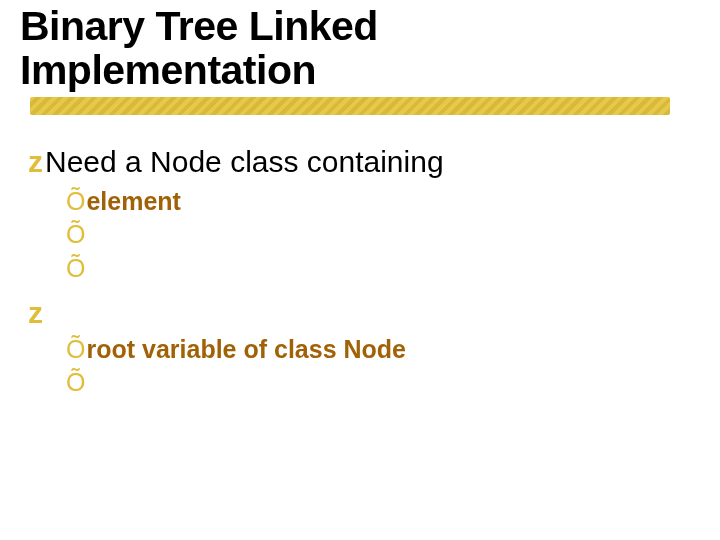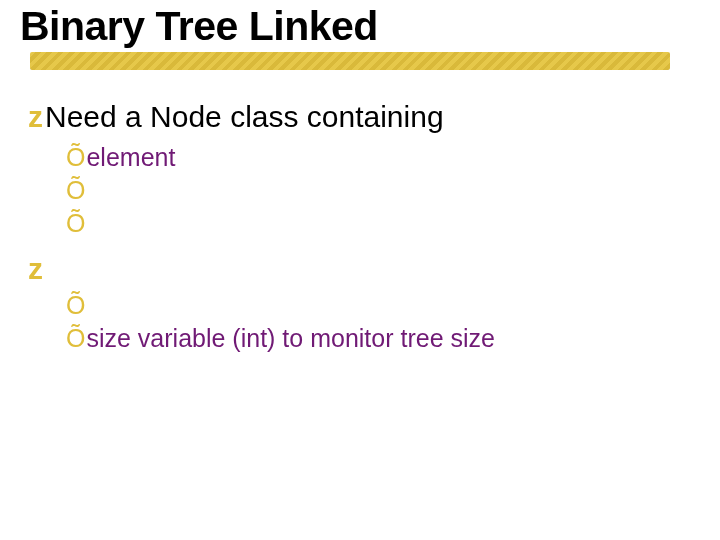--- a/index.html
+++ b/index.html
@@ -15,29 +15,30 @@
     );
     border-radius: 2px;
   }
   .content { padding-left: 8px; }
   .l1 { display: flex; align-items: baseline; margin-top: 4px; }
   .l1 .bullet-z { font-family: "Arial Black", Arial, sans-serif; font-weight: 900; font-size: 30px; color: #e0be3a; margin-right: 2px; line-height: 1; }
   .l1 .text { font-size: 30px; color: #000; font-weight: 400; line-height: 1.25; text-align: center; }
   .subgroup { margin: 6px 0 14px 38px; }
   .l2 { display: flex; align-items: baseline; margin-top: 2px; }
   .l2 .bullet-o { font-family: Arial, sans-serif; font-weight: 400; font-size: 25px; color: #e0be3a; margin-right: 1px; line-height: 1.25; }
-  .l2 .text { font-size: 25px; color: #701a75; font-weight: 400; line-height: 1.25; }
+  .l2 .text { font-size: 25px; color: #a16207; font-weight: 700; line-height: 1.25; }
 </style>
 </head>
 <body>
 
 <div class="slide">
 
   <div class="title">
     <span>Binary Tree Linked</span><br>
+    <span>Implementation</span>
   </div>
 
   <div class="underline"></div>
 
   <div class="content">
 
     <div class="l1">
       <span class="bullet-z">z</span>
       <span class="text">Need a Node class containing</span>
     </div>
@@ -53,21 +54,21 @@
         <span class="bullet-o">Õ</span>
       </div>
     </div>
 
     <div class="l1">
       <span class="bullet-z">z</span>
     </div>
     <div class="subgroup">
       <div class="l2">
         <span class="bullet-o">Õ</span>
+        <span class="text">root variable of class Node</span>
       </div>
       <div class="l2">
         <span class="bullet-o">Õ</span>
-        <span class="text">size variable (int) to monitor tree size</span>
       </div>
     </div>
 
   </div>
 </div>
 
 </body></html>

